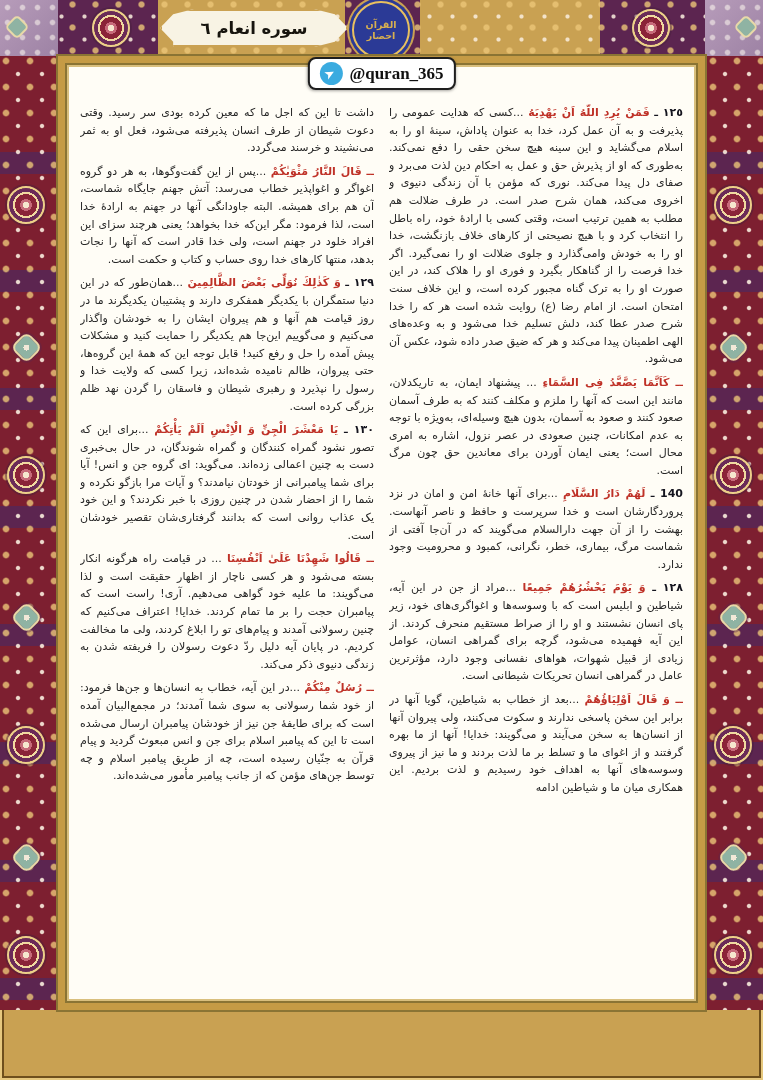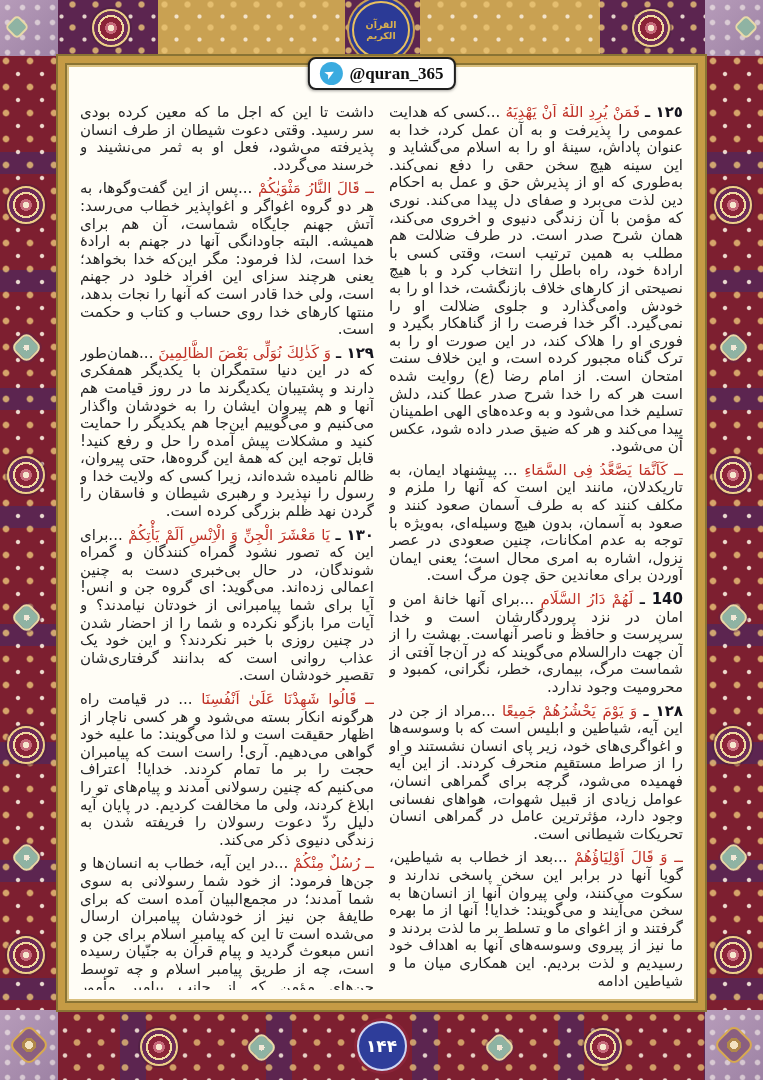--- a/index.html
+++ b/index.html
@@ -97,25 +97,25 @@
   
   .inner-frame{ position:absolute; left:58px; top:56px; right:58px; bottom:70px; z-index:2;
     background:#fffdf6;
     border:7px solid #c59b45;
     box-shadow: inset 0 0 0 2px #8a7434, inset 0 0 0 4px #d9bf7d, 0 0 0 2px #8a7434;
   }
   .content{ position:absolute; left:74px; right:74px; top:72px; bottom:86px; z-index:3;
     background:#fffdf6; padding:32px 6px 4px; direction:rtl;
     display:flex; gap:15px; overflow:hidden;
   }
-  .col{ flex:1 1 0; font-size:15px; line-height:17.6px; text-align:justify;
+  .col{ flex:1 1 0; font-size:11px; line-height:17.6px; text-align:justify;
     color:#262626; overflow:hidden; }
   .para{ margin-bottom:6px; }
   .vnum{ font-weight:bold; color:#14141e; }
-  .verse{ font-weight:normal; color:#bf3127; }
+  .verse{ font-weight:bold; color:#bf3127; }
 
   
   .page-circle{ position:absolute; left:50%; top:9px; transform:translateX(-50%);
     width:50px; height:50px; border-radius:50%;
     background:#2e3d9a; border:2px solid #cfd6f2;
     box-shadow:0 0 0 3px #8a2438;
     display:flex; align-items:center; justify-content:center;
     color:#fff; font-weight:bold; font-size:17px; z-index:3;
   }
   .band-bottom .quat{ top:24px; }
@@ -130,23 +130,26 @@
 
   <div class="band band-top">
     <div class="corner" style="left:0; top:0;">
         <div class="corner-quat" style="left:8px; top:18px;"></div>
       </div>
     <div class="corner" style="right:0; top:0;">
         <div class="corner-quat" style="right:8px; top:18px;"></div>
       </div>
     <div class="floral-med med-top left"></div>
     <div class="floral-med med-top right"></div>
+    <div class="cartouche cart-surah">
+      <span>سوره انعام ٦</span>
+    </div>
     <div class="logo">
       <span>القرآن</span>
-      <span>الکریم</span>
+      <span>احضار</span>
     </div>
   </div>
 
   <div class="band band-left">
     <div class="floral-med m1"></div>
     <div class="quat q1"></div>
     <div class="floral-med m2"></div>
     <div class="quat q2"></div>
     <div class="floral-med m3"></div>
     <div class="quat q3"></div>
@@ -156,35 +159,20 @@
   <div class="band band-right">
     <div class="floral-med m1"></div>
     <div class="quat q1"></div>
     <div class="floral-med m2"></div>
     <div class="quat q2"></div>
     <div class="floral-med m3"></div>
     <div class="quat q3"></div>
     <div class="floral-med m4"></div>
   </div>
 
-  <div class="band band-bottom">
-    <div class="corner bc" style="left:0; bottom:0;">
-        <div class="gold-ring"></div>
-      </div>
-    <div class="corner bc" style="right:0; bottom:0;">
-        <div class="gold-ring"></div>
-      </div>
-    <div class="floral-med fL"></div>
-    <div class="quat qL"></div>
-    <div class="page-circle">
-      <span>۱۴۴</span>
-    </div>
-    <div class="quat qR"></div>
-    <div class="floral-med fR"></div>
-  </div>
 
   <div class="inner-frame"></div>
 
   <div class="badge">
     <span class="tg-circle">
         <span class="tg-plane">➤</span>
       </span>
     <span>@quran_365</span>
   </div>
 

